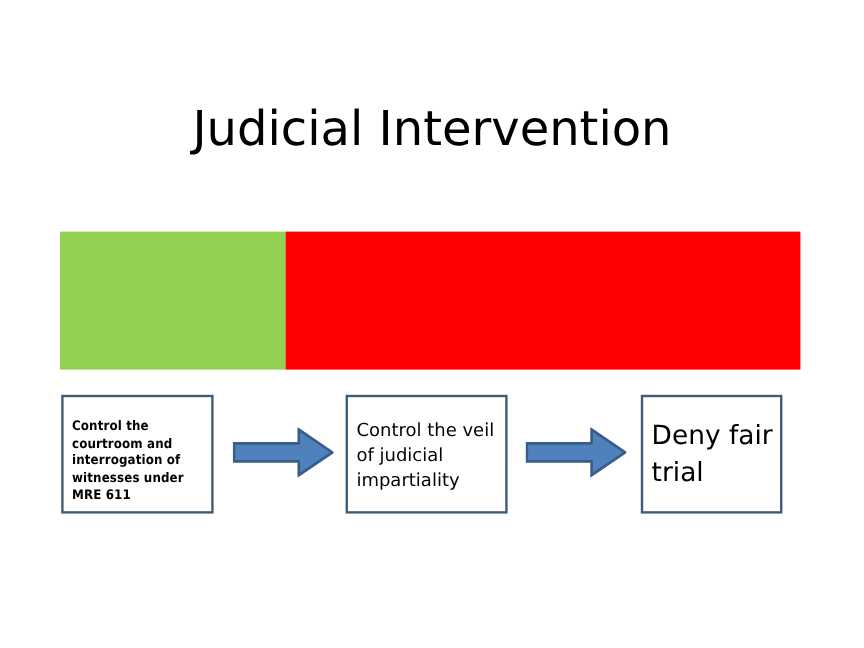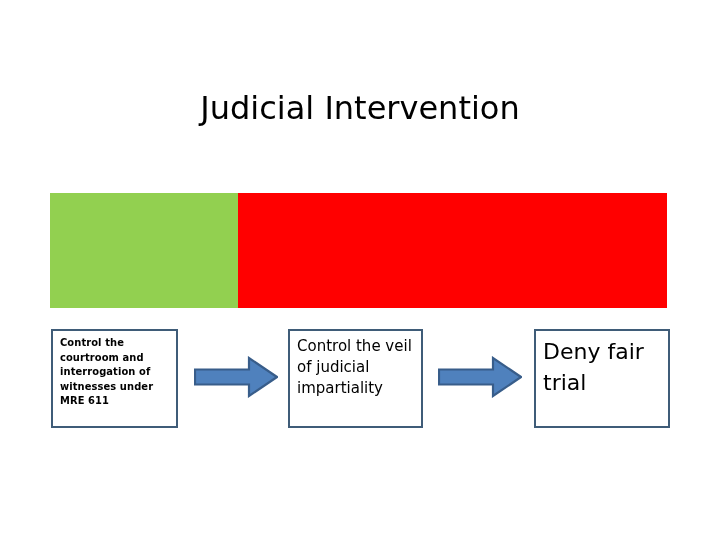--- a/index.html
+++ b/index.html
@@ -17,21 +17,21 @@
   }
 
   
   #slide-title {
     position: absolute;
     left: 0;
     top: 84px;
     width: 720px;
     text-align: center;
     font-family: "DejaVu Sans", sans-serif;
-    font-size: 32px;
+    font-size: 40px;
     font-weight: 400;
     line-height: 48px;
     letter-spacing: 0px;
     color: #000000;
     white-space: nowrap;
   }
 
   
   #progress-bar {
     position: absolute;
@@ -53,25 +53,25 @@
   }
 
   
   .step-box {
     position: absolute;
     top: 329px;
     height: 99px;
     box-sizing: border-box;
     background: #FFFFFF;
     border: 2px solid #3F5C78;
-    padding: 5px 6px 4px 7px;
+    padding: 17px 6px 4px 7px;
   }
   #step-box-1 { left: 51px;  width: 127px; }
   #step-box-2 { left: 288px; width: 135px; }
-  #step-box-3 { left: 534px; width: 136px; }
+  #step-box-3 { left: 534px; width: 118px; }
 
   .step-text {
     margin: 0;
     color: #000000;
     text-align: left;
   }
   #step-text-1 {
     font-family: "DejaVu Sans Condensed", "Liberation Sans Narrow", "Liberation Sans", sans-serif;
     font-size: 11px;
     font-weight: bold;

